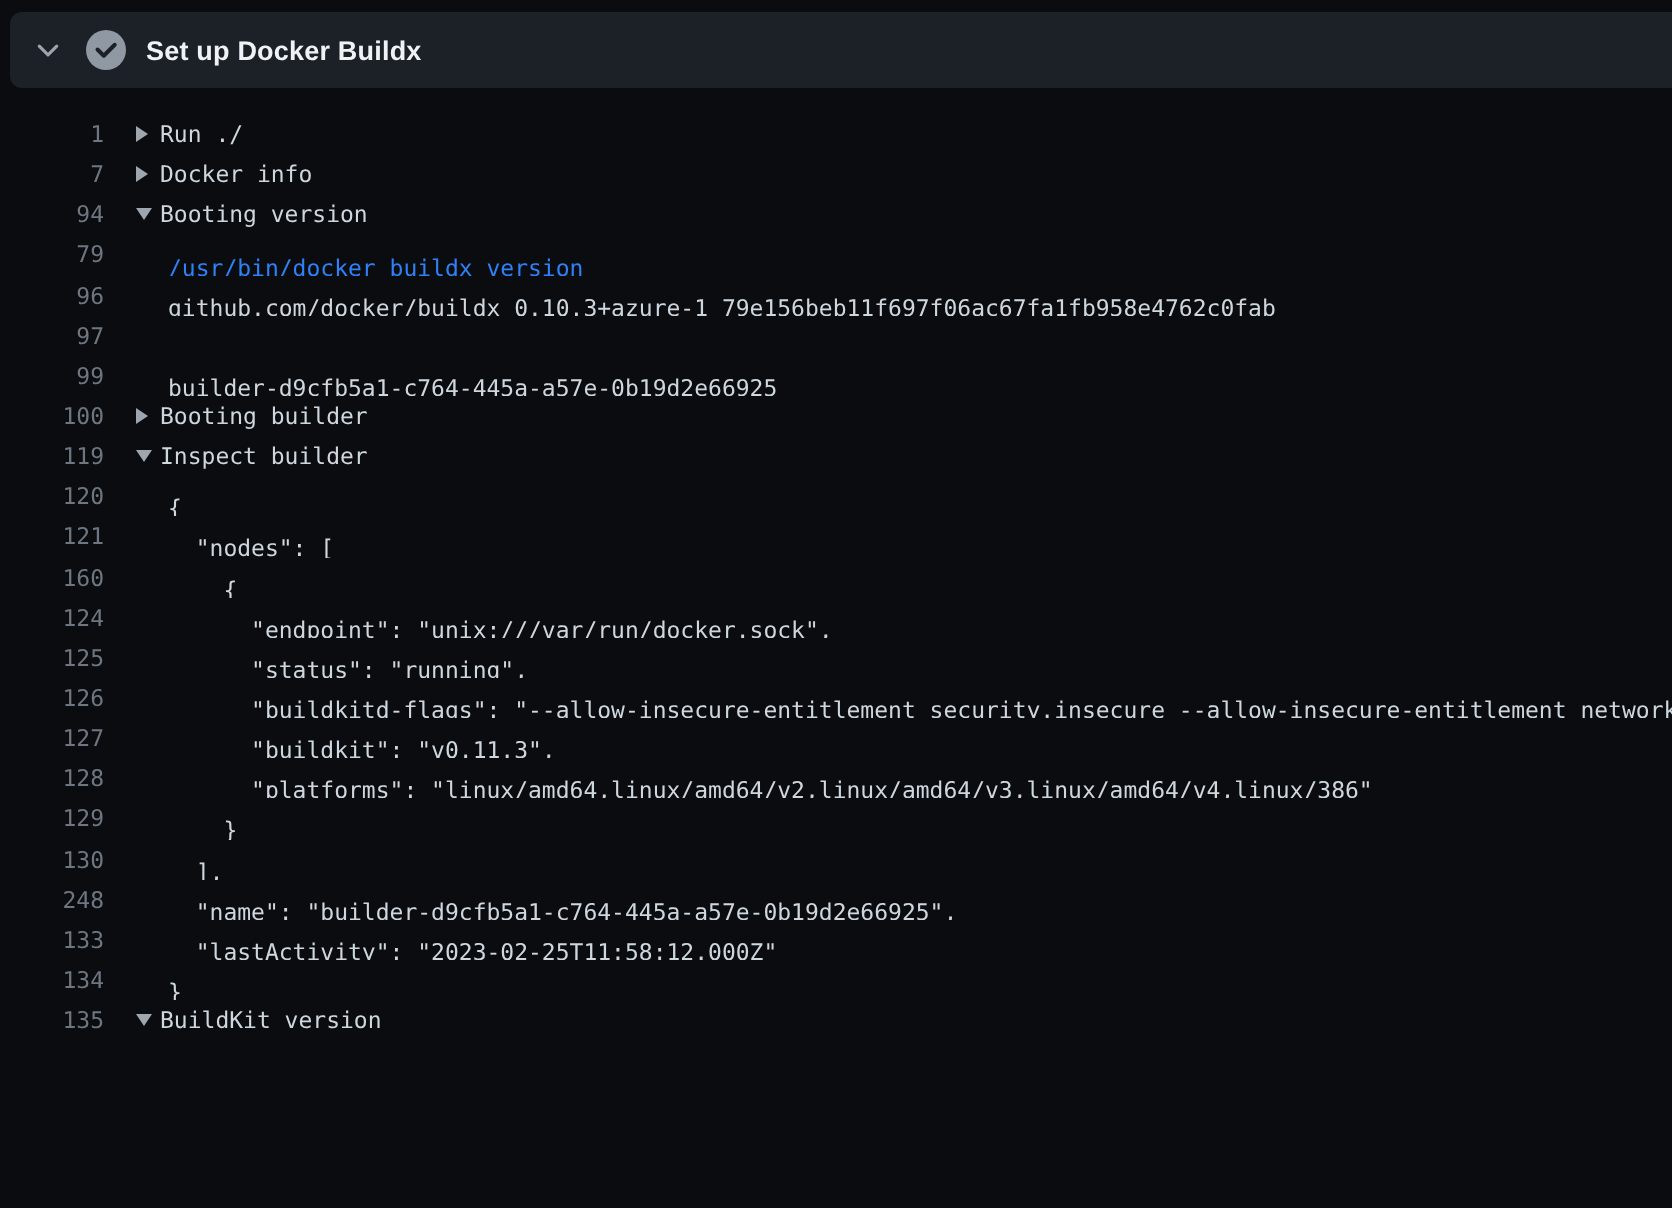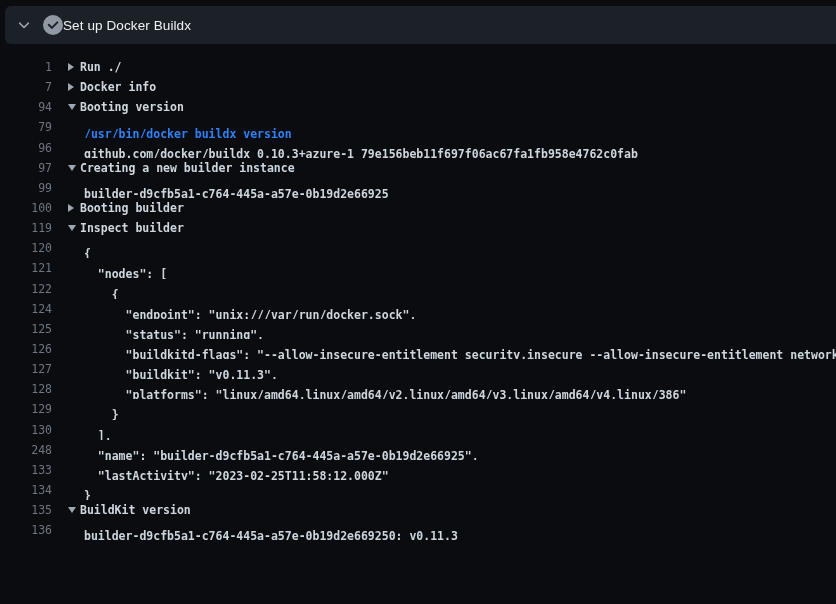--- a/index.html
+++ b/index.html
@@ -36,24 +36,24 @@
     width: 24px; height: 24px;
     display: flex; align-items: center; justify-content: center;
     background: transparent; border: none; cursor: pointer;
   }
   .status-icon {
     width: 20px; height: 20px;
     margin-left: 7px;
     display: flex; align-items: center; justify-content: center;
   }
   .step-title {
-    margin-left: 0;
+    margin-left: 10px;
     font-family: "Liberation Sans", "DejaVu Sans", sans-serif;
     font-size: 13.5px;
-    font-weight: 400;
+    font-weight: 700;
     color: var(--title);
     letter-spacing: 0.1px;
   }
   
   .log-container {
     position: absolute;
     left: 0; top: 44px;
     width: 836px; height: 560px;
     padding-top: 13px;
     overflow: hidden;
@@ -72,21 +72,20 @@
     color: var(--line-number);
     cursor: pointer;
     user-select: none;
   }
   .content {
     margin-left: 16px;
     color: var(--text);
     display: flex;
     align-items: center;
     white-space: pre;
-    font-weight: bold;
   }
   .content.output, .content.command { padding-left: 16px; display: inline; margin-top: 12px; }
   .content.command { color: var(--command); }
   .content.group { cursor: pointer; }
   .arrow-wrap {
     display: inline-flex;
     width: 12px;
     align-items: center;
     flex: 0 0 12px;
   }
@@ -125,32 +124,31 @@
   </span>
   <span class="step-title">Set up Docker Buildx</span>
 </div>
 
 <div class="log-container">
     <div class="row"><span class="num">1</span><span class="content group"><span class="arrow-wrap"><span class="tri-right"></span></span><span class="group-label">Run ./</span></span></div>
     <div class="row"><span class="num">7</span><span class="content group"><span class="arrow-wrap"><span class="tri-right"></span></span><span class="group-label">Docker info</span></span></div>
     <div class="row"><span class="num">94</span><span class="content group"><span class="arrow-wrap"><span class="tri-down"></span></span><span class="group-label">Booting version</span></span></div>
     <div class="row"><span class="num">79</span><span class="content command">/usr/bin/docker buildx version</span></div>
     <div class="row"><span class="num">96</span><span class="content output">github.com/docker/buildx 0.10.3+azure-1 79e156beb11f697f06ac67fa1fb958e4762c0fab</span></div>
-    <div class="row"><span class="num">97</span><span class="content group"><span class="arrow-wrap"><span class="tri-down"></span></span><span class="group-label">Creating a new builder instance</span></span></div>
+    <div class="row"><span class="num">97</span></div>
     <div class="row"><span class="num">99</span><span class="content output">builder-d9cfb5a1-c764-445a-a57e-0b19d2e66925</span></div>
     <div class="row"><span class="num">100</span><span class="content group"><span class="arrow-wrap"><span class="tri-right"></span></span><span class="group-label">Booting builder</span></span></div>
     <div class="row"><span class="num">119</span><span class="content group"><span class="arrow-wrap"><span class="tri-down"></span></span><span class="group-label">Inspect builder</span></span></div>
     <div class="row"><span class="num">120</span><span class="content output">{</span></div>
     <div class="row"><span class="num">121</span><span class="content output">  "nodes": [</span></div>
-    <div class="row"><span class="num">122</span><span class="content output">    {</span></div>
+    <div class="row"><span class="num">160</span><span class="content output">    {</span></div>
     <div class="row"><span class="num">124</span><span class="content output">      "endpoint": "unix:///var/run/docker.sock",</span></div>
     <div class="row"><span class="num">125</span><span class="content output">      "status": "running",</span></div>
     <div class="row"><span class="num">126</span><span class="content output">      "buildkitd-flags": "--allow-insecure-entitlement security.insecure --allow-insecure-entitlement network.host",</span></div>
     <div class="row"><span class="num">127</span><span class="content output">      "buildkit": "v0.11.3",</span></div>
     <div class="row"><span class="num">128</span><span class="content output">      "platforms": "linux/amd64,linux/amd64/v2,linux/amd64/v3,linux/amd64/v4,linux/386"</span></div>
     <div class="row"><span class="num">129</span><span class="content output">    }</span></div>
     <div class="row"><span class="num">130</span><span class="content output">  ],</span></div>
     <div class="row"><span class="num">248</span><span class="content output">  "name": "builder-d9cfb5a1-c764-445a-a57e-0b19d2e66925",</span></div>
     <div class="row"><span class="num">133</span><span class="content output">  "lastActivity": "2023-02-25T11:58:12.000Z"</span></div>
     <div class="row"><span class="num">134</span><span class="content output">}</span></div>
     <div class="row"><span class="num">135</span><span class="content group"><span class="arrow-wrap"><span class="tri-down"></span></span><span class="group-label">BuildKit version</span></span></div>
-    <div class="row"><span class="num">136</span><span class="content output">builder-d9cfb5a1-c764-445a-a57e-0b19d2e669250: v0.11.3</span></div>
   </div>
 
 </body></html>

